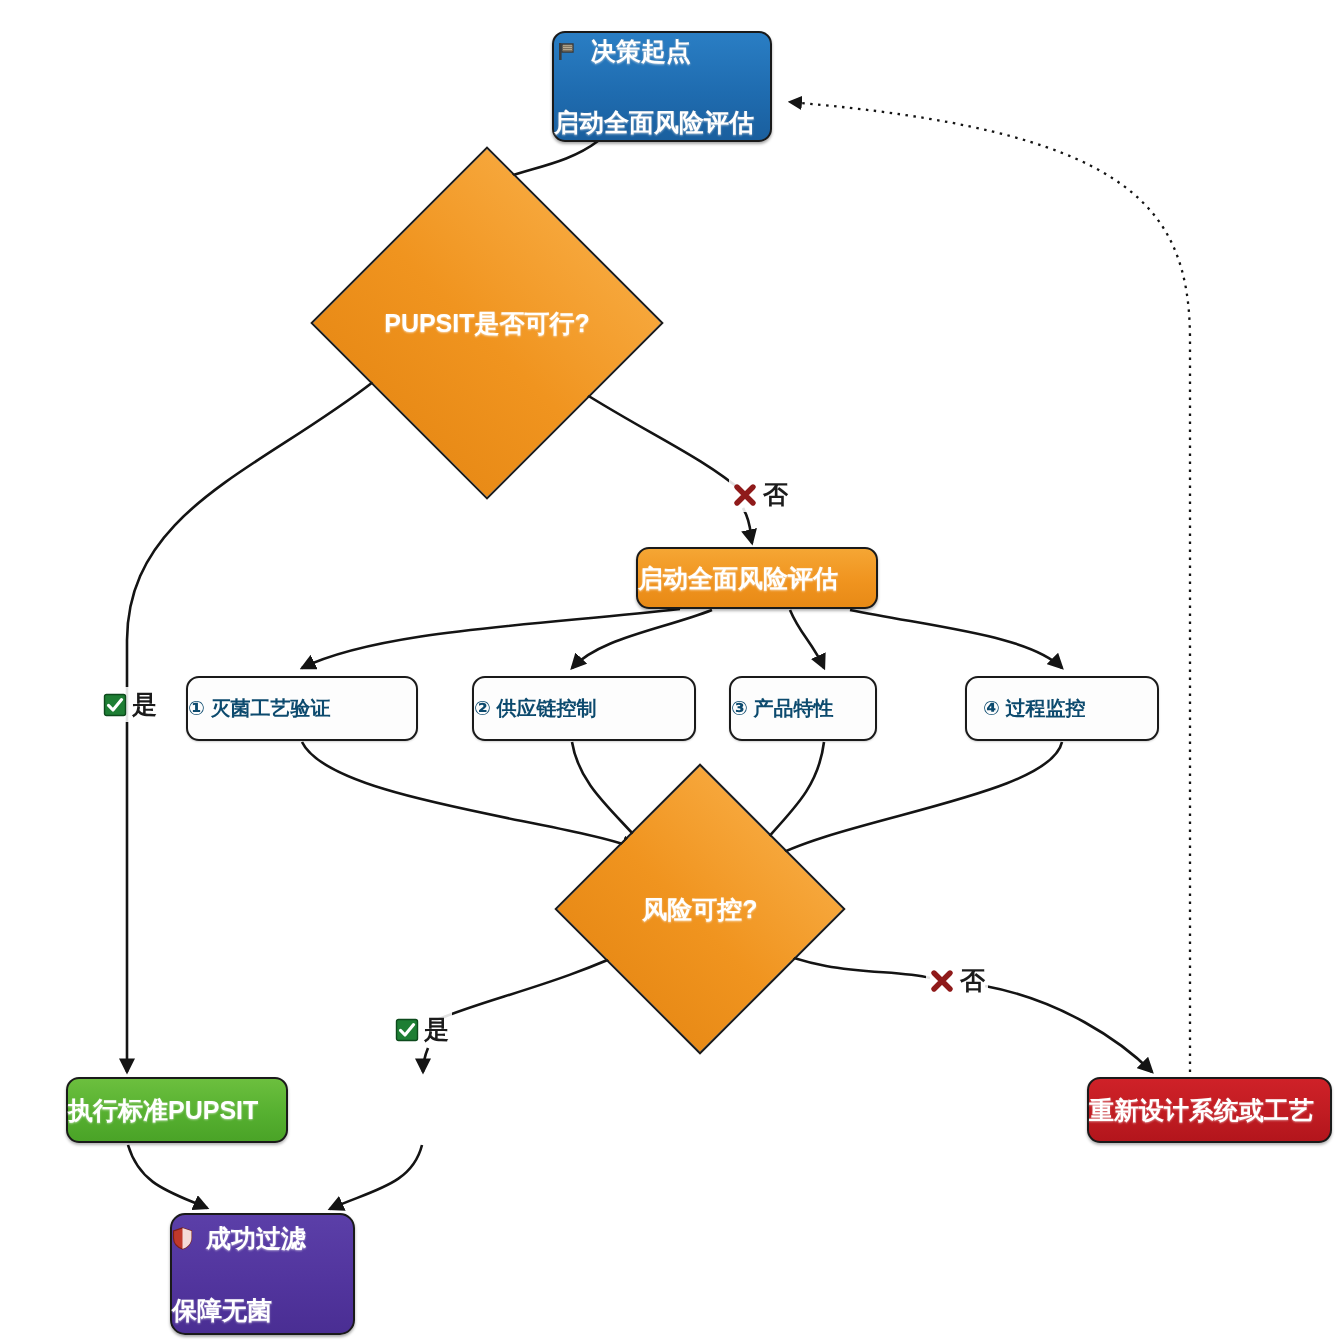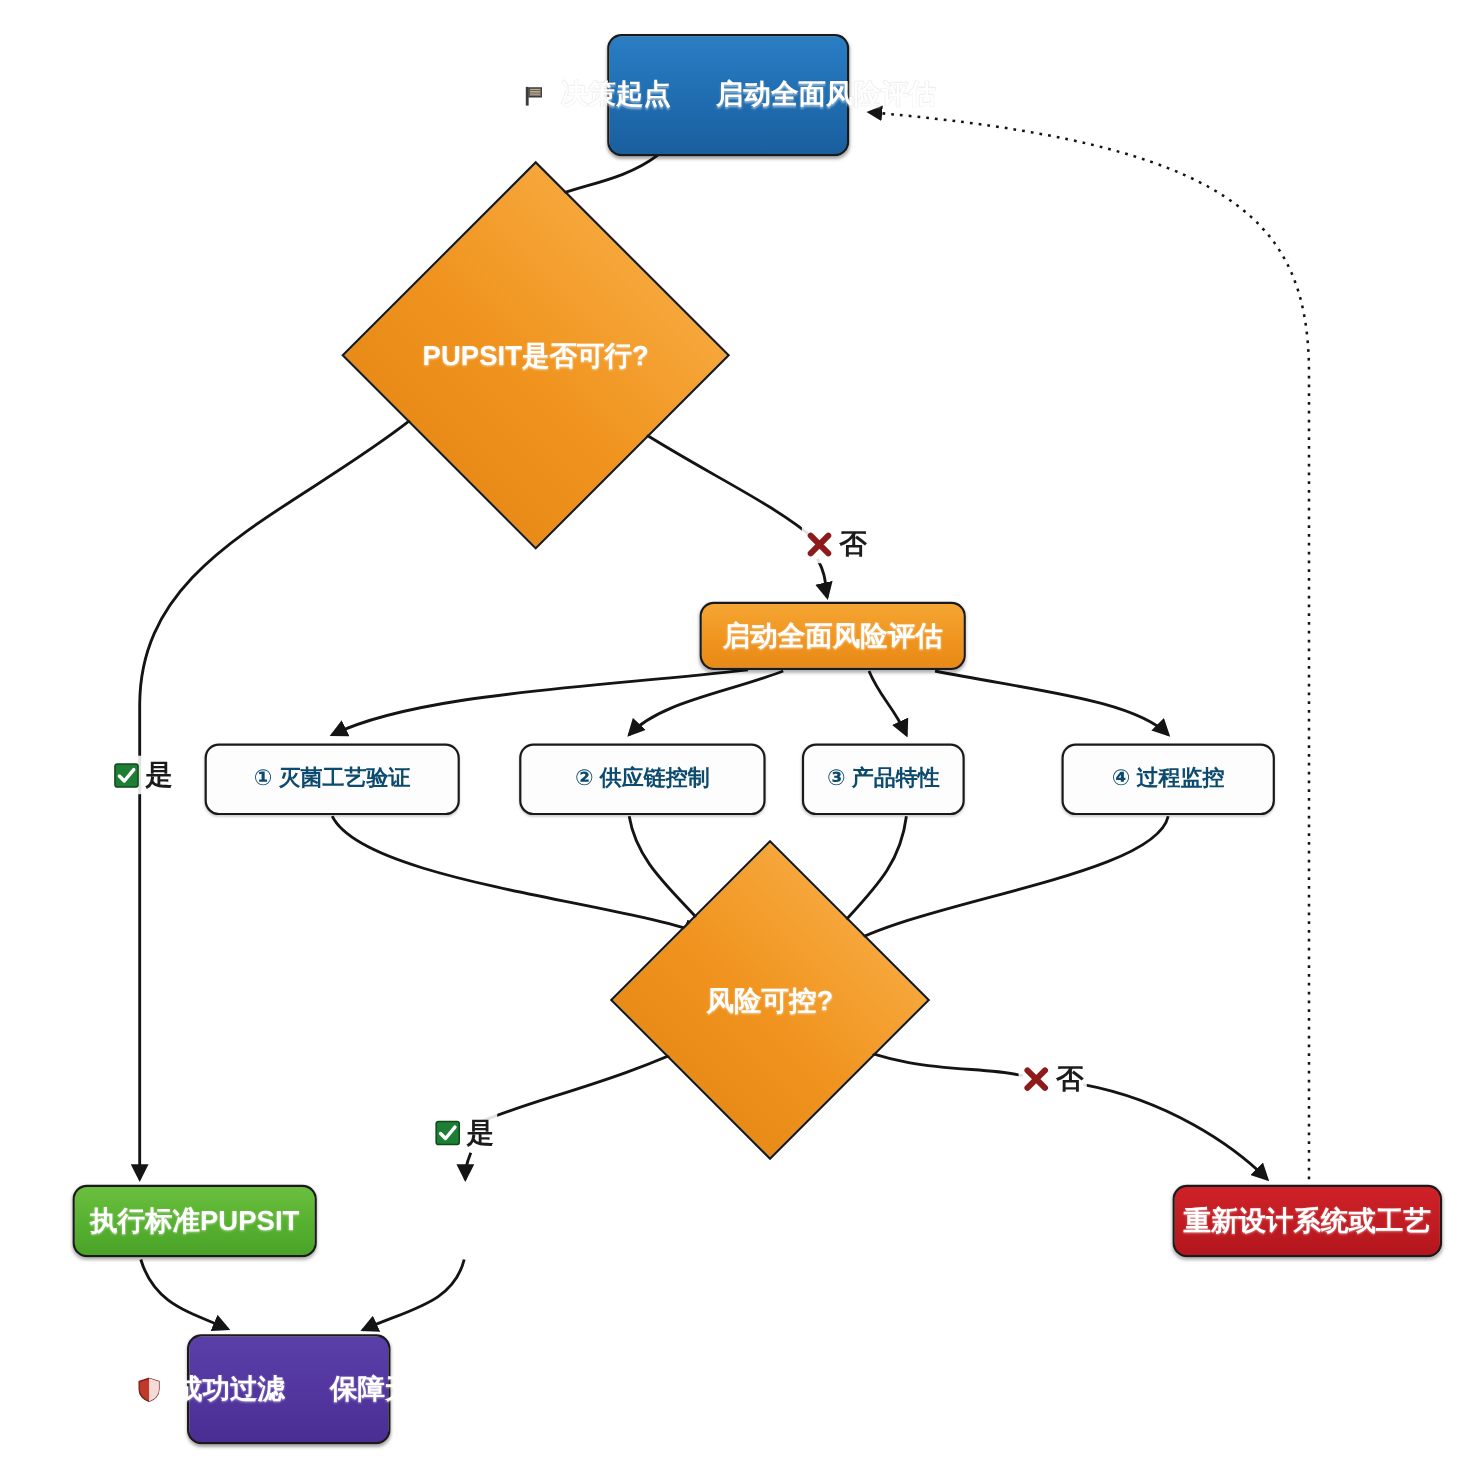--- a/index.html
+++ b/index.html
@@ -21,22 +21,22 @@
     position: absolute;
     left: 0;
     top: 0;
     width: 1341px;
     height: 1341px;
   }
   .node {
     position: absolute;
     box-sizing: border-box;
     display: flex;
-    flex-direction: row;
-    align-items: center;
+    flex-direction: column;
+    align-items: flex-start;
     justify-content: center;
     text-align: center;
     z-index: 3;
     gap: 41px;
   }
 
   
   .rect {
     border-radius: 13px;
     border: 2.5px solid #1a1a1a;
@@ -79,20 +79,21 @@
     box-shadow: 0 2px 3px rgba(0,0,0,0.3);
     margin-left: 48px;
   }
   .n-red {
     background: linear-gradient(180deg, #cf2128 0%, #c01c22 55%, #b3151c 100%);
     color: #ffffff;
     font-weight: bold;
     font-size: 25px;
     text-shadow: 0 1px 2px rgba(255,255,255,0.45);
     box-shadow: 0 2px 3px rgba(0,0,0,0.3);
+    margin-left: 21px;
   }
   .n-purple {
     background: linear-gradient(180deg, #5b3fa8 0%, #52359e 55%, #4a2e93 100%);
     color: #ffffff;
     font-weight: bold;
     font-size: 25px;
     text-shadow: 0 1px 2px rgba(255,255,255,0.5);
     box-shadow: 0 2px 3px rgba(0,0,0,0.35);
   }
 
@@ -235,39 +236,39 @@
   </div>
 
   <div class="node rect n-white" style="left:472px; top:676px; width:224px; height:65px;">
     <div class="line">② 供应链控制</div>
   </div>
 
   <div class="node rect n-white" style="left:729px; top:676px; width:148px; height:65px;">
     <div class="line">③ 产品特性</div>
   </div>
 
-  <div class="node rect n-white" style="left:965px; top:676px; width:194px; height:65px;">
+  <div class="node rect n-white" style="left:965px; top:676px; width:194px; height:65px;padding-left:16px;">
     <div class="line">④ 过程监控</div>
   </div>
 
   <div class="diamond-wrap" style="left:597px; top:806px; width:206px; height:206px;">
     <div class="diamond-shape"></div>
     <div class="diamond-label">风险可控?</div>
   </div>
 
   <div class="node rect n-green" style="left:18px; top:1077px; width:222px; height:66px;">
     <div class="line">执行标准PUPSIT</div>
   </div>
 
 
   <div class="node rect n-red" style="left:1066px; top:1077px; width:245px; height:66px;">
     <div class="line">重新设计系统或工艺</div>
   </div>
 
-  <div class="node rect n-purple" style="left:170px; top:1213px; width:185px; height:100px;">
+  <div class="node rect n-purple" style="left:170px; top:1213px; width:185px; height:122px;border-radius:15px;">
     <div class="line title-row">
       <svg class="inline-ico" width="21" height="23" viewBox="0 0 21 23">
         <path d="M10.5 1 L19.5 4 V11 C19.5 16.5 15.3 20.5 10.5 22 C5.7 20.5 1.5 16.5 1.5 11 V4 Z" fill="#c0392b" stroke="#7b1f16" stroke-width="1.2"></path>
         <path d="M10.5 1 L19.5 4 V11 C19.5 16.5 15.3 20.5 10.5 22 Z" fill="#ffffff" opacity="0.82"></path>
       </svg>
       <span>成功过滤</span>
     </div>
     <div class="line">保障无菌</div>
   </div>
 

